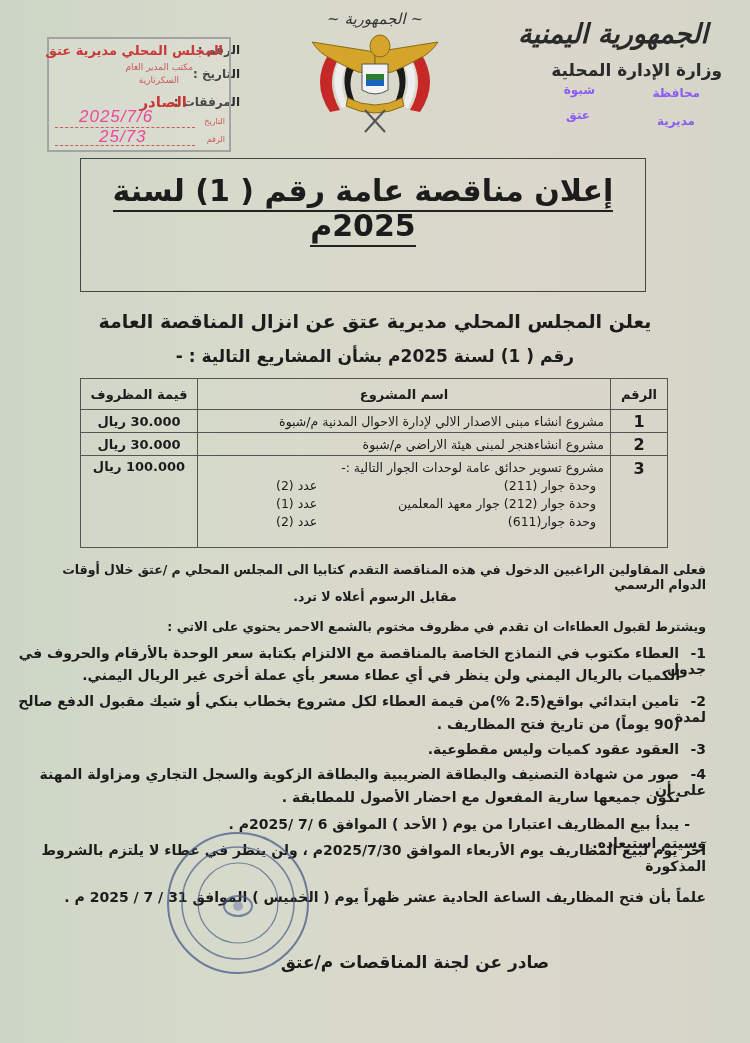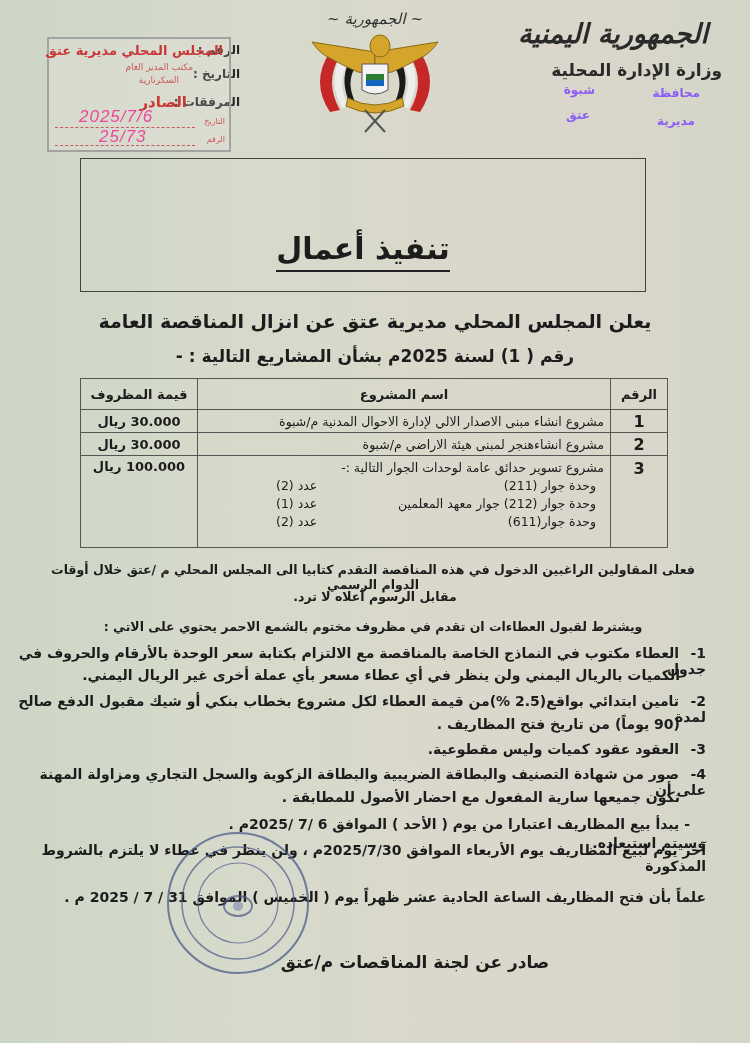--- a/index.html
+++ b/index.html
@@ -44,21 +44,21 @@
 
   
   .tbl { left:80px; top:378px; width:588px; border-collapse:collapse; direction:rtl; }
   .tbl td, .tbl th { border:1.2px solid #555; padding:0 6px; font-size:12.5px; vertical-align:top; }
   .tbl th { font-size:13px; font-weight:bold; height:30px; vertical-align:middle; }
   .tbl .c-num { width:44px; text-align:center; font-weight:bold; font-size:16px; }
   .tbl .c-val { width:104px; text-align:center; font-weight:bold; font-size:13px;border-radius:15px; }
   .tbl .row td { height:22px; vertical-align:middle; }
   .sub-line { display:flex; justify-content:space-between; padding-right:8px; width:320px; }
 
-  .para { right:44px; left:40px; text-align:center; font-size:12.5px; font-weight:bold; }
+  .para { right:44px; left:40px; text-align:right; font-size:12.5px; font-weight:bold; }
   .para-center { left:0; width:750px; text-align:center; font-size:12.5px; font-weight:bold; }
   .cond { font-size:14px; font-weight:bold;margin-left:8px; }
   .cond-num { display:inline-block; width:22px; }
 
   .signoff { left:0; width:750px; top:952px; text-align:center; font-size:17px; font-weight:bold; padding-left:80px; box-sizing:border-box; }
 
   .round-stamp { left:163px; top:828px; width:150px; height:150px; }
 </style>
 </head>
 <body>
@@ -107,21 +107,21 @@
   <div class="abs stamp-sent">الصادر</div>
   <div class="abs stamp-lbl" style="top:78px;">التاريخ</div>
   <div class="abs stamp-line" style="top:88px; width:140px;"></div>
   <div class="abs stamp-lbl" style="top:96px;">الرقم</div>
   <div class="abs stamp-line" style="top:106px; width:140px;"></div>
   <div class="abs handwrite" style="left:30px; top:68px; direction:ltr;">2025/7/6</div>
   <div class="abs handwrite" style="left:50px; top:88px; direction:ltr;">25/73</div>
 </div>
 
 <div class="abs title-box rtl">
-  <div class="title-2"><span>تنفيذ أعمال</span></div>
+  <div class="title-1"><span>إعلان مناقصة عامة رقم ( 1) لسنة 2025م</span></div>
 </div>
 
 <div class="abs rtl intro-1">يعلن المجلس المحلي مديرية عتق عن انزال المناقصة العامة</div>
 <div class="abs rtl intro-2">رقم ( 1) لسنة 2025م بشأن المشاريع التالية : -</div>
 
 <table class="abs tbl">
   <tbody>
       <tr>
     <th class="c-num" style="font-size:13px;">الرقم</th>
     <th>اسم المشروع</th>

